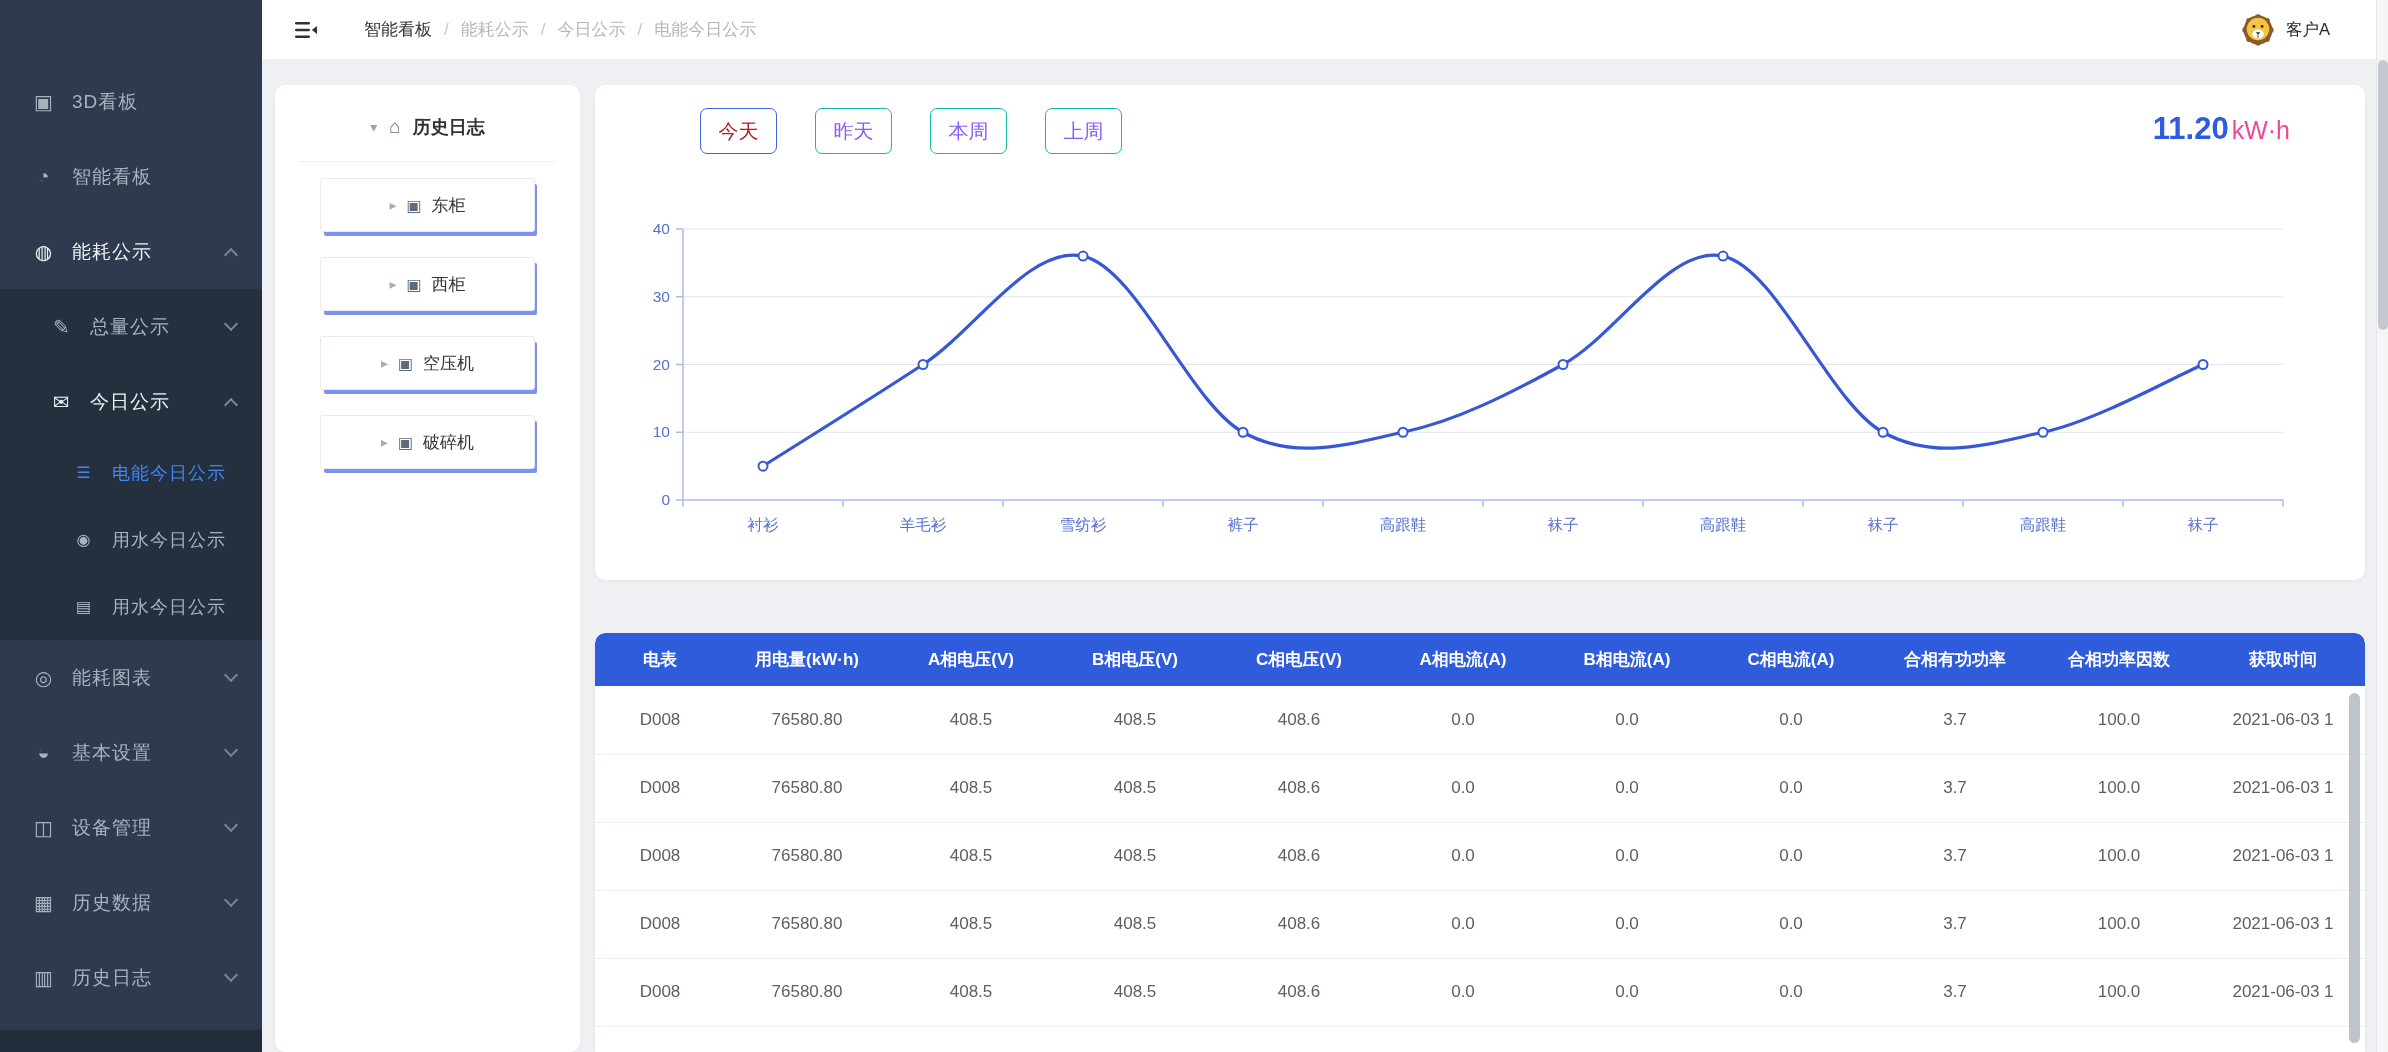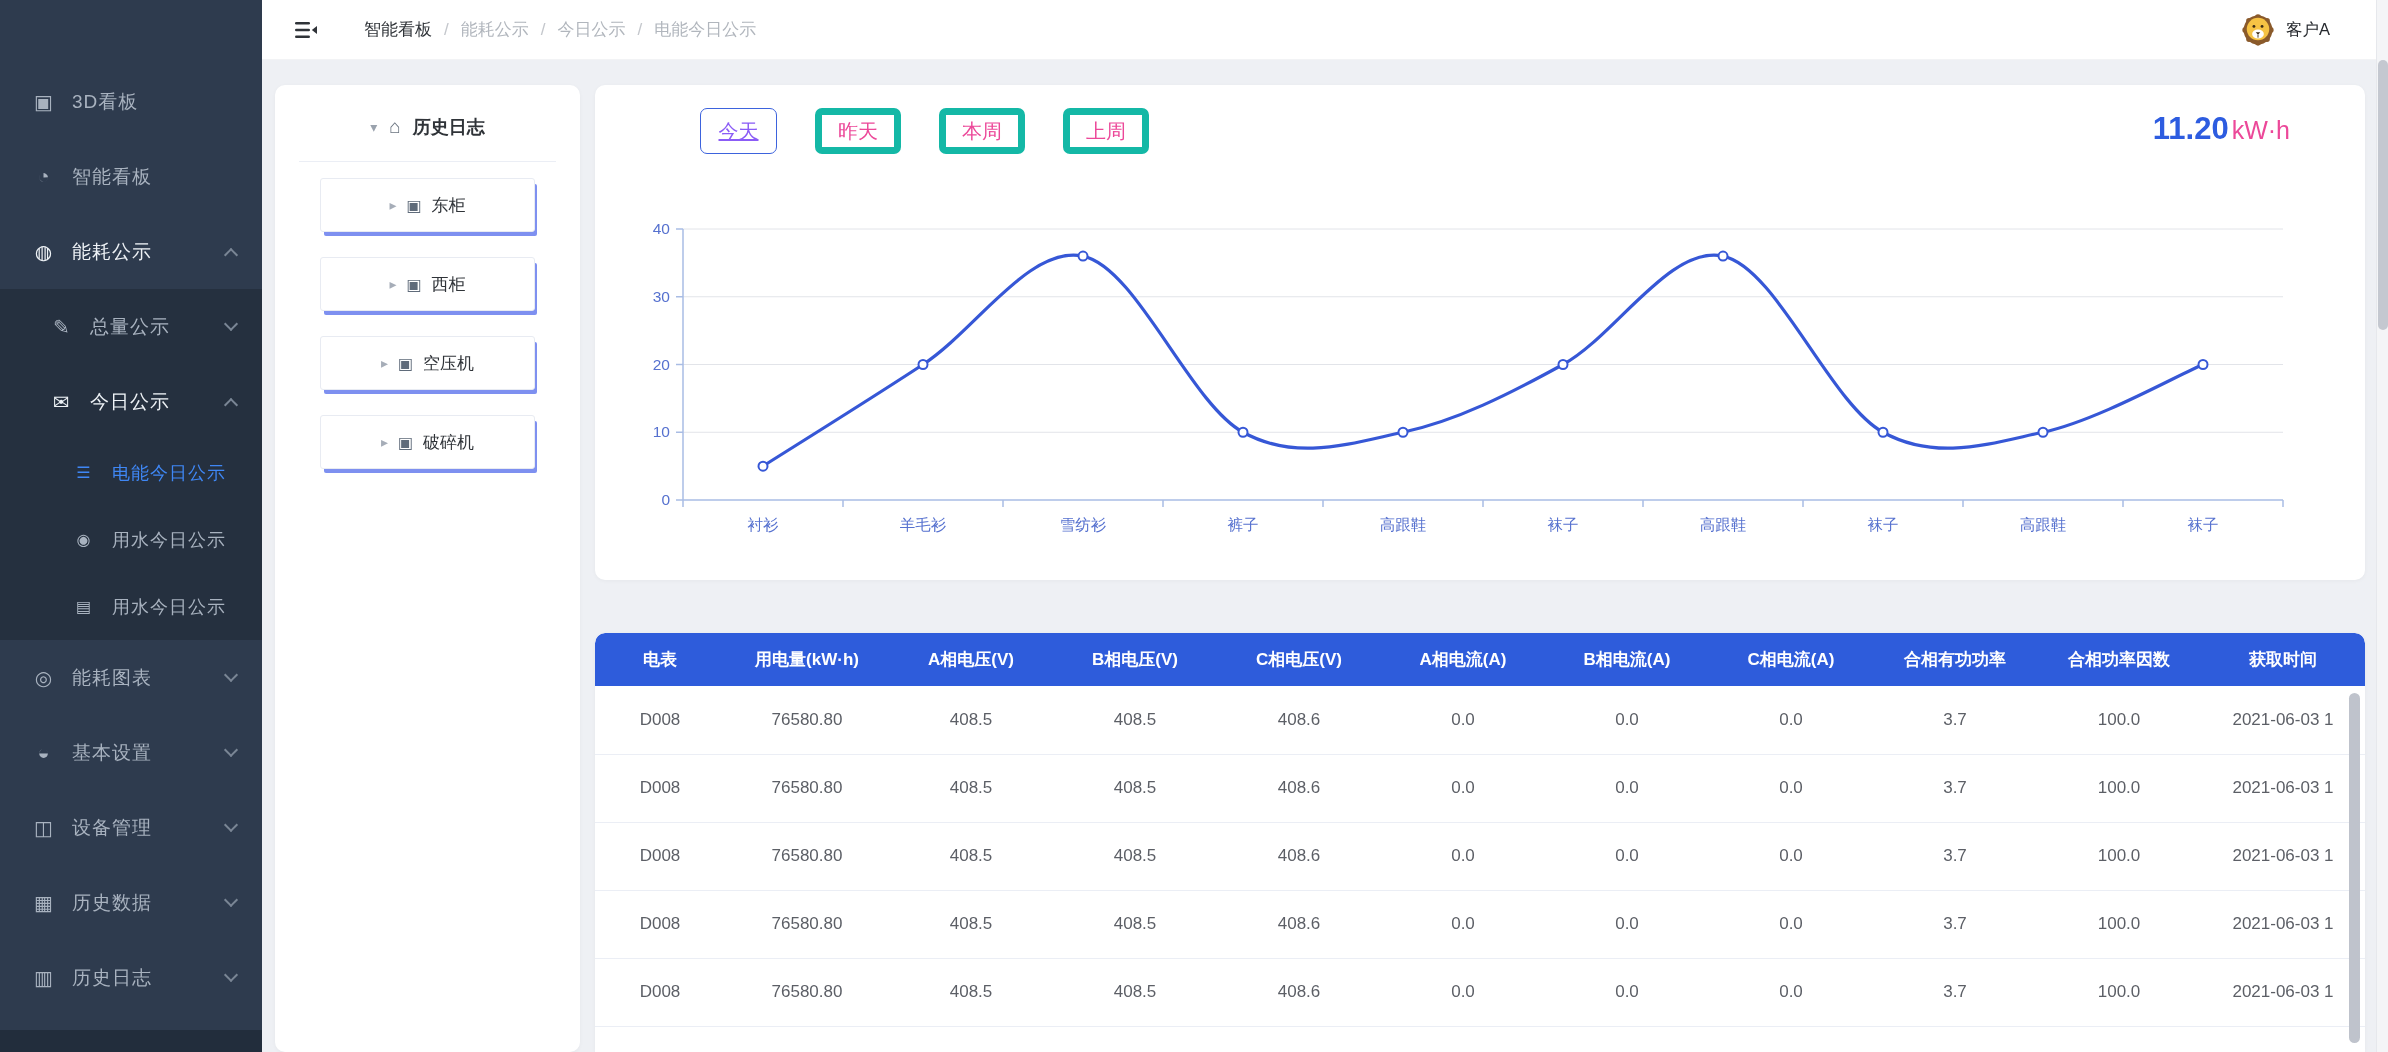--- a/index.html
+++ b/index.html
@@ -60,23 +60,23 @@
     display:flex; align-items:center; justify-content:center; gap:10px;
     font-size:17px; color:#2f3338; cursor:pointer; }
   .tree-item:first-child { margin-top:0; }
   .ti-arrow { color:#a6adb8; font-size:14px; }
   .ti-icon { color:#5f6b7a; font-size:16px; }
 
   
   .chart-card { left:595px; top:85px; width:1770px; height:495px; }
   .range-row { position:absolute; left:105px; top:23px; display:flex; gap:38px; }
   .range-btn { min-width:77px; height:46px; padding:0 16px; background:#fff;
-    border:7px solid #14b8a6; border-radius:7px; font-size:20px; color:#ec4899;
+    border:1px solid #14b8a6; border-radius:7px; font-size:20px; color:#8b5cf6;
     font-family:inherit; cursor:pointer; }
-  .range-btn.active { border:1.5px solid #3d63dd; color:#8b5cf6;text-decoration:underline; }
+  .range-btn.active { border:1.5px solid #3d63dd; color:#b91c1c; }
   .total-box { position:absolute; right:75px; top:26px; display:flex;
     align-items:baseline; gap:3px; }
   .total-value { font-size:31px; font-weight:bold; color:#2d5ce0; }
   .total-unit { font-size:25px; color:#ec4899; }
   .chart-svg { position:absolute; left:0; top:100px; }
 
   
   .table-card { left:595px; top:633px; width:1770px; height:419px;
     border-radius:10px 10px 0 0; overflow:hidden; }
   table.data-tbl { width:100%; border-collapse:collapse; table-layout:fixed; }

